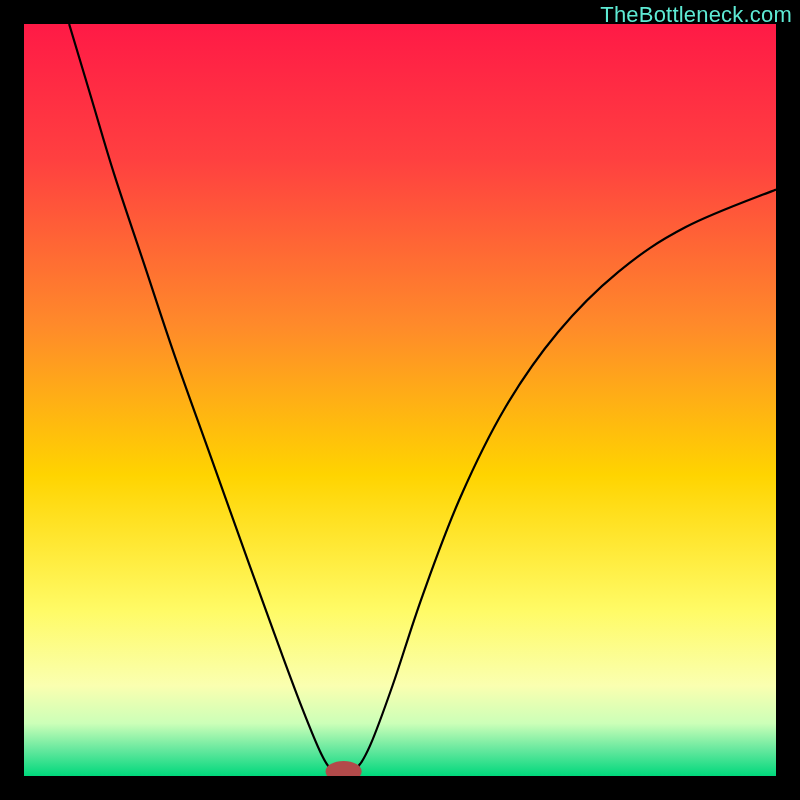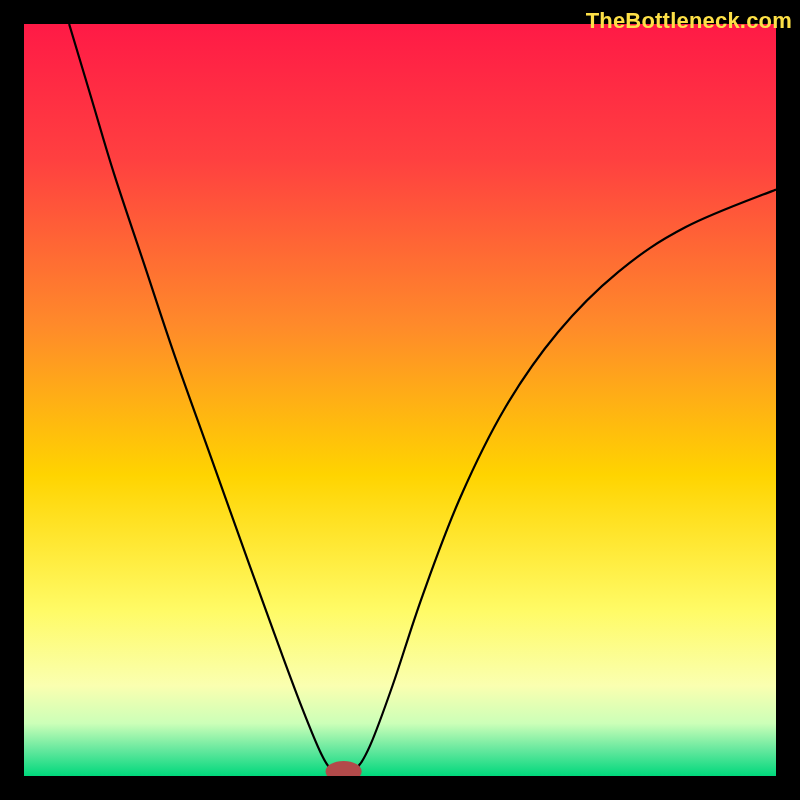--- a/index.html
+++ b/index.html
@@ -21,25 +21,25 @@
   }
   .plot {
     position: absolute;
     left: 0;
     top: 0;
     width: 752px;
     height: 752px;
   }
   .watermark {
     position: absolute;
-    top: 8px;
+    top: 2px;
     right: 8px;
-    color: #fde047;
+    color: #5eead4;
     font-size: 22px;
-    font-weight: 700;
+    font-weight: 400;
     letter-spacing: 0.2px;
   }
 </style>
 </head>
 <body>
 
 <div class="frame">
   <svg class="plot" viewBox="0 0 100 100" preserveAspectRatio="none">
     <defs>
       <linearGradient id="bg-grad" x1="0" y1="0" x2="0" y2="1">

